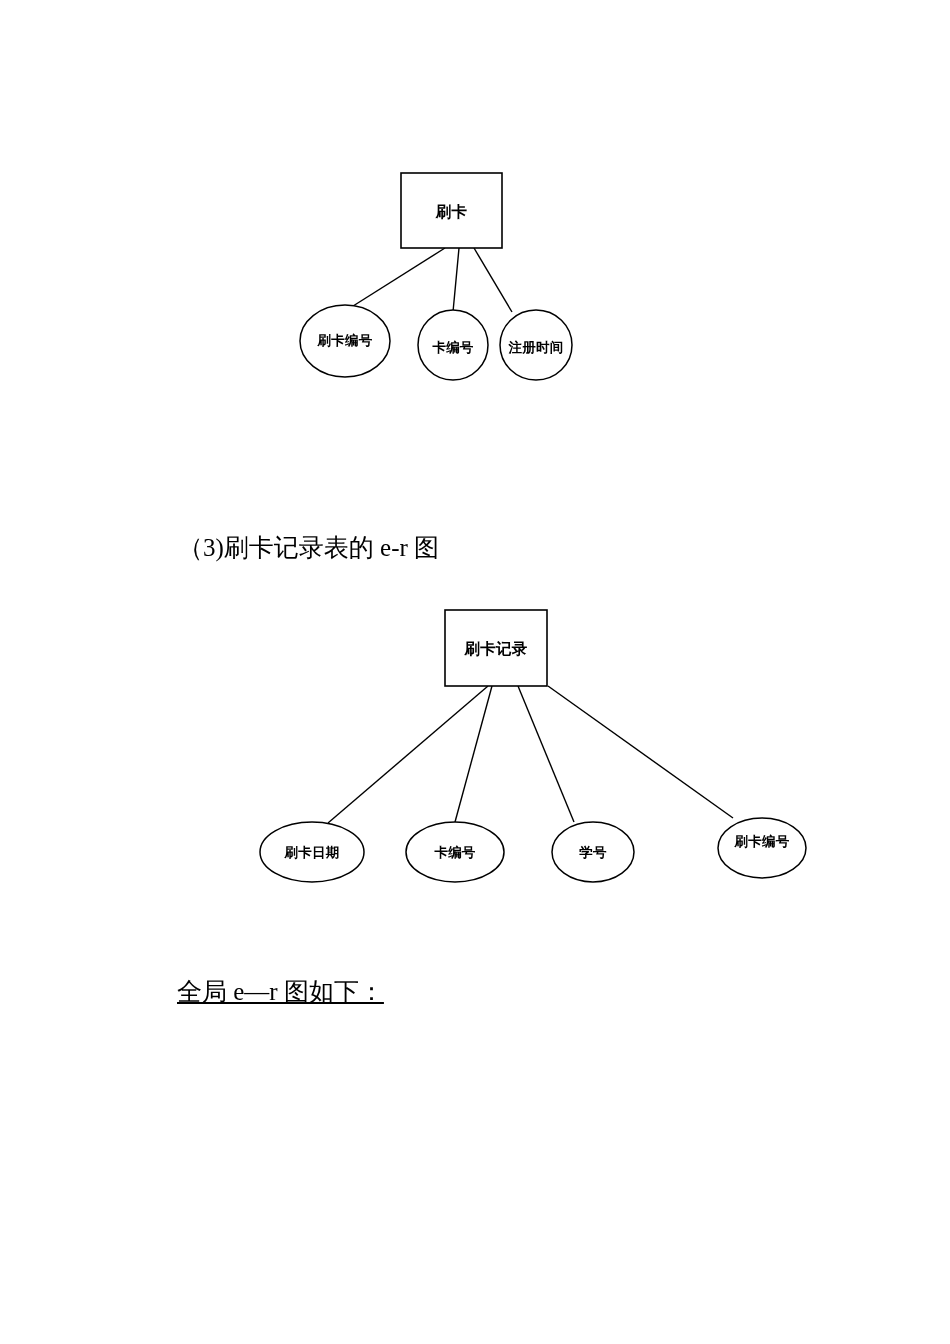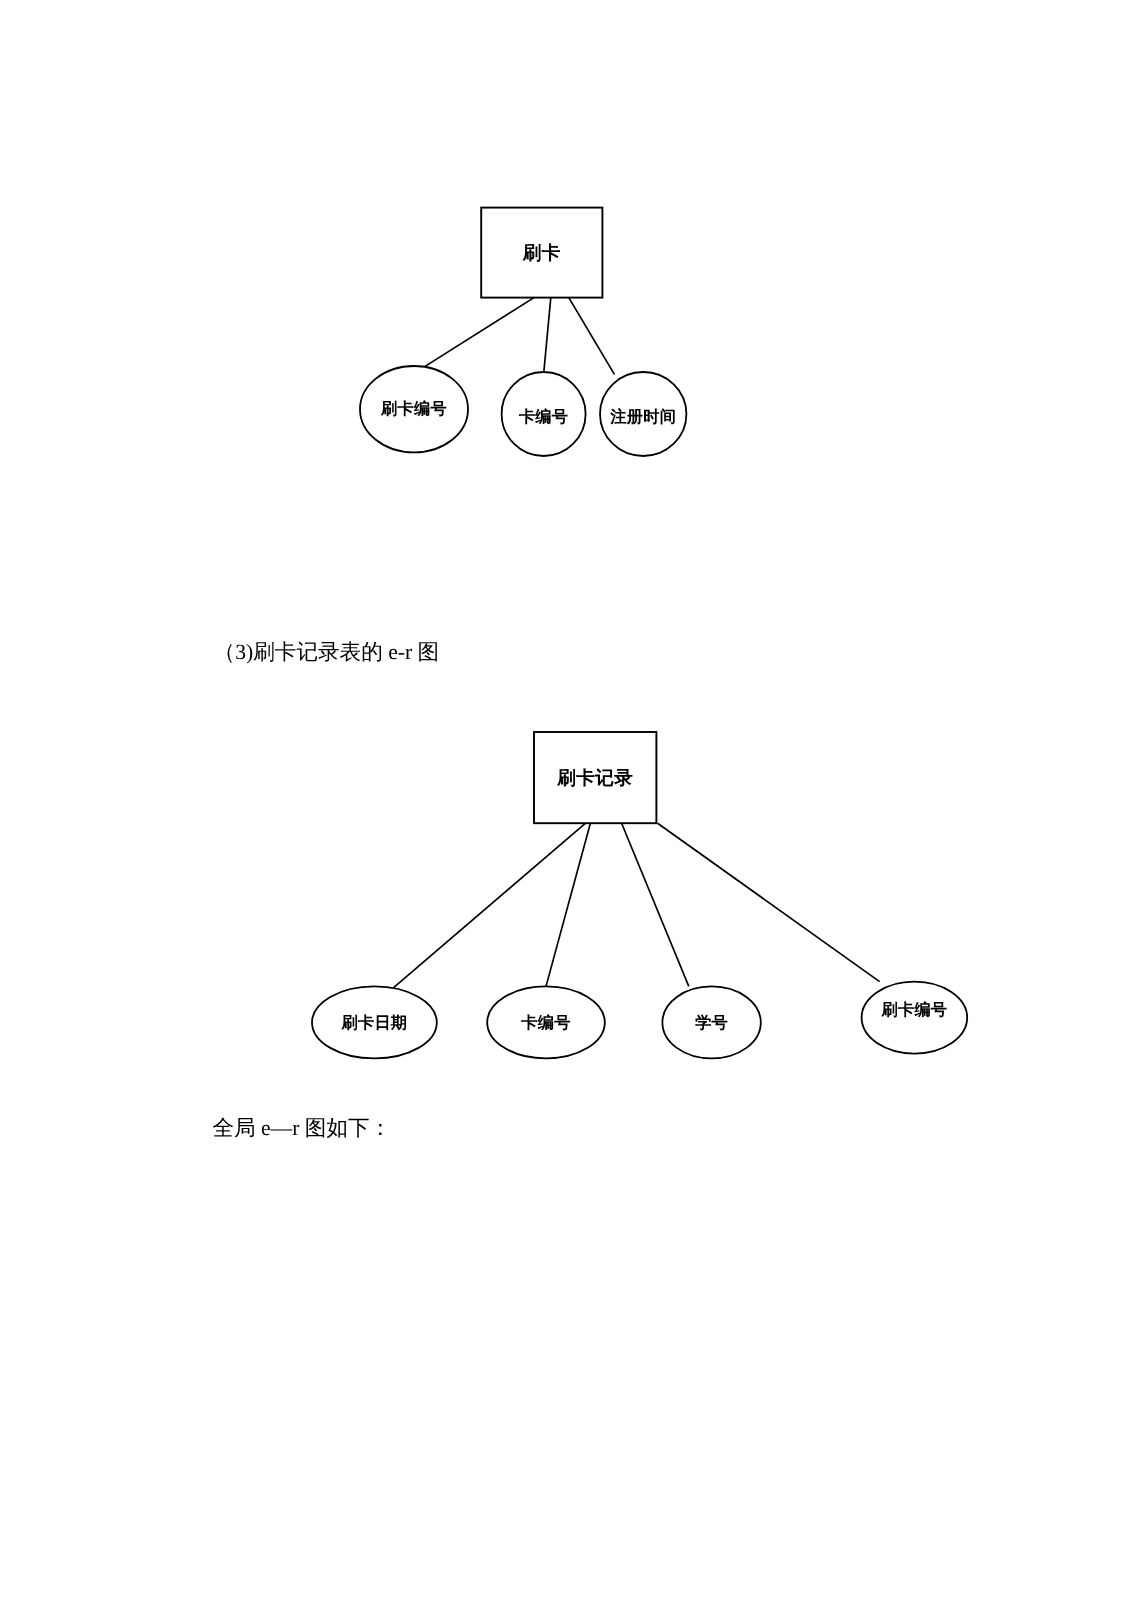--- a/index.html
+++ b/index.html
@@ -52,21 +52,21 @@
     font-size: 15.5px;
     letter-spacing: 0.3px;
   }
   .attr-label {
     font-size: 13.5px;
     letter-spacing: 0.2px;
   }
   .body-text {
     position: absolute;
     font-family: "Liberation Serif", serif;
-    font-size: 18px;
+    font-size: 25px;
     line-height: 1.35;
     color: #000000;
     white-space: nowrap;
   }
 </style>
 </head>
 <body>
 
 <div id="page">
 
@@ -111,15 +111,15 @@
       <text class="node-label attr-label" x="209" y="253">卡编号</text>
 
       <ellipse class="attr-ellipse" cx="347" cy="252" rx="41" ry="30"></ellipse>
       <text class="node-label attr-label" x="347" y="253">学号</text>
 
       <ellipse class="attr-ellipse" cx="516" cy="248" rx="44" ry="30"></ellipse>
       <text class="node-label attr-label" x="516" y="242">刷卡编号</text>
     </svg>
   </div>
 
-  <div class="body-text" style="left:177px; top:928px;">全局 e—r 图如下：</div>
+  <div class="body-text" style="left:177px; top:975px;text-decoration:underline;">全局 e—r 图如下：</div>
 
 </div>
 
 </body></html>

